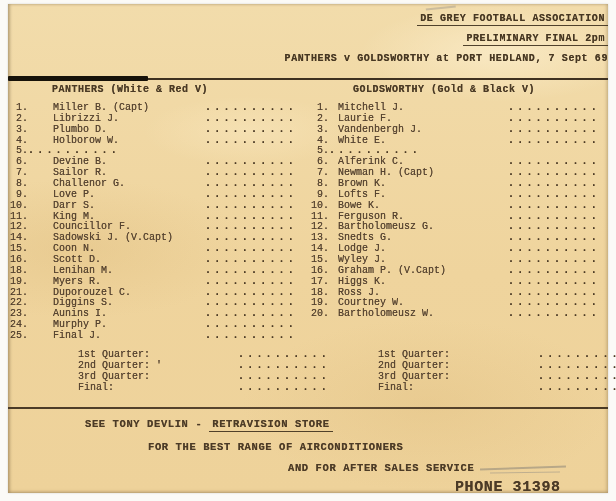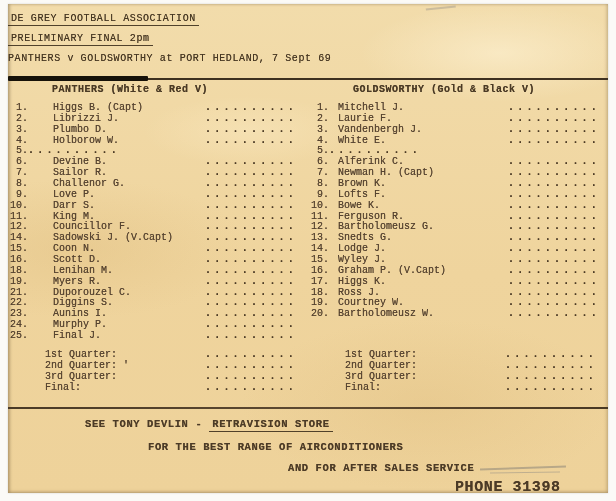--- a/index.html
+++ b/index.html
@@ -15,21 +15,21 @@
       radial-gradient(ellipse 240px 100px at 12% 50%, rgba(215,178,112,0.28), transparent 70%),
       radial-gradient(ellipse 260px 120px at 70% 82%, rgba(219,184,120,0.30), transparent 72%),
       radial-gradient(ellipse 150px 50px at 40% 26%, rgba(255,240,205,0.35), transparent 70%),
       linear-gradient(#f2dcab, #efd49d 55%, #eed29a);
     box-shadow: inset 2px 0 3px rgba(95,75,45,0.35), inset -2px 0 3px rgba(120,95,60,0.22),
                 inset 0 -2px 3px rgba(120,95,60,0.18), 0 0 2px rgba(0,0,0,0.15);
     color:#564330;
     font-size:10px;
   }
   .typed { text-shadow: 0 0 0.5px rgba(86,67,48,0.8); white-space:nowrap; }
-  .hdr { position:absolute; top:9px; left:0; right:0; text-align:left; font-weight:normal; color:#463722; letter-spacing:0.6px; }
+  .hdr { position:absolute; top:9px; left:0; right:0; text-align:right; font-weight:bold; color:#463722; letter-spacing:0.6px; }
   .hdr .hline { margin-bottom:7px; }
   .uline { display:inline-block; border-bottom:1.4px solid rgba(62,48,29,0.9); padding:0 3px 1px 3px; }
   .rule1 { position:absolute; top:74px; left:0; right:0; height:2px; background:#3f3120; }
   .rule1-heavy { position:absolute; top:72px; left:0; width:140px; height:5px; background:#171209; border-radius:1px; }
   .rule2 { position:absolute; top:403px; left:0; right:0; height:2px;
            background:linear-gradient(90deg,#4a3a26,#5e4a32 55%,#483823); }
   .cols { position:absolute; top:80px; left:0; right:0; height:320px; }
   .col { position:absolute; top:0; height:320px; }
   .col.home { left:0;   width:300px; }
   .col.away { left:301px; width:299px; }
@@ -38,21 +38,21 @@
   .prow { display:flex; height:10.86px; line-height:10.86px; }
   .pnum  { display:inline-block; width:20px; text-align:right; flex:0 0 auto; }
   .home .pname { margin-left:25px; width:152px; }
   .away .pname { margin-left:9px;  width:170px; }
   .pname { display:inline-block; flex:0 0 auto; white-space:nowrap; }
   .dots { display:inline-block; letter-spacing:3.2px; font-weight:bold; color:#4b3a24; }
   .quarters { position:absolute; top:265px; left:0; }
   .qrow { display:flex; height:11px; line-height:11px; }
   .home .qrow { margin-left:37px; }
   .away .qrow { margin-left:36px; }
-  .qlabel { display:inline-block; width:160px; flex:0 0 auto; }
+  .qlabel { display:inline-block; width:160px; flex:0 0 auto;margin-left:33px; }
   .ftr { position:absolute; font-weight:bold; color:#4c3b26; font-size:10.5px; letter-spacing:0.6px; }
   .ftr1 { top:414px; left:77px; }
   .ftr2 { top:437px; left:140px; }
   .ftr3 { top:458px; left:280px; }
   .ftr4 { top:475px; left:447px; font-size:15px; }
   .scribble { position:absolute; top:461px; left:472px; width:88px; height:10px; opacity:0.55; }
   .scribble .s1 { position:absolute; top:2px; left:0; width:86px; height:0;
                   border-top:2px solid #8d8679; transform:rotate(-2deg); }
   .scribble .s2 { position:absolute; top:7px; left:10px; width:70px; height:0;
                   border-top:1.5px solid #9a9386; transform:rotate(-1deg); }
@@ -80,21 +80,21 @@
 
   <div class="rule1"></div>
   <div class="rule1-heavy"></div>
 
   <div class="cols typed">
     <div class="col home">
       <div class="team-name">PANTHERS (White &amp; Red V)</div>
       <div class="rows">
           <div class="prow">
             <span class="pnum">1.</span>
-            <span class="pname">Higgs B. (Capt)</span>
+            <span class="pname">Miller B. (Capt)</span>
             <span class="dots">..........</span>
           </div>
           <div class="prow">
             <span class="pnum">2.</span>
             <span class="pname">Librizzi J.</span>
             <span class="dots">..........</span>
           </div>
           <div class="prow">
             <span class="pnum">3.</span>
             <span class="pname">Plumbo D.</span>

